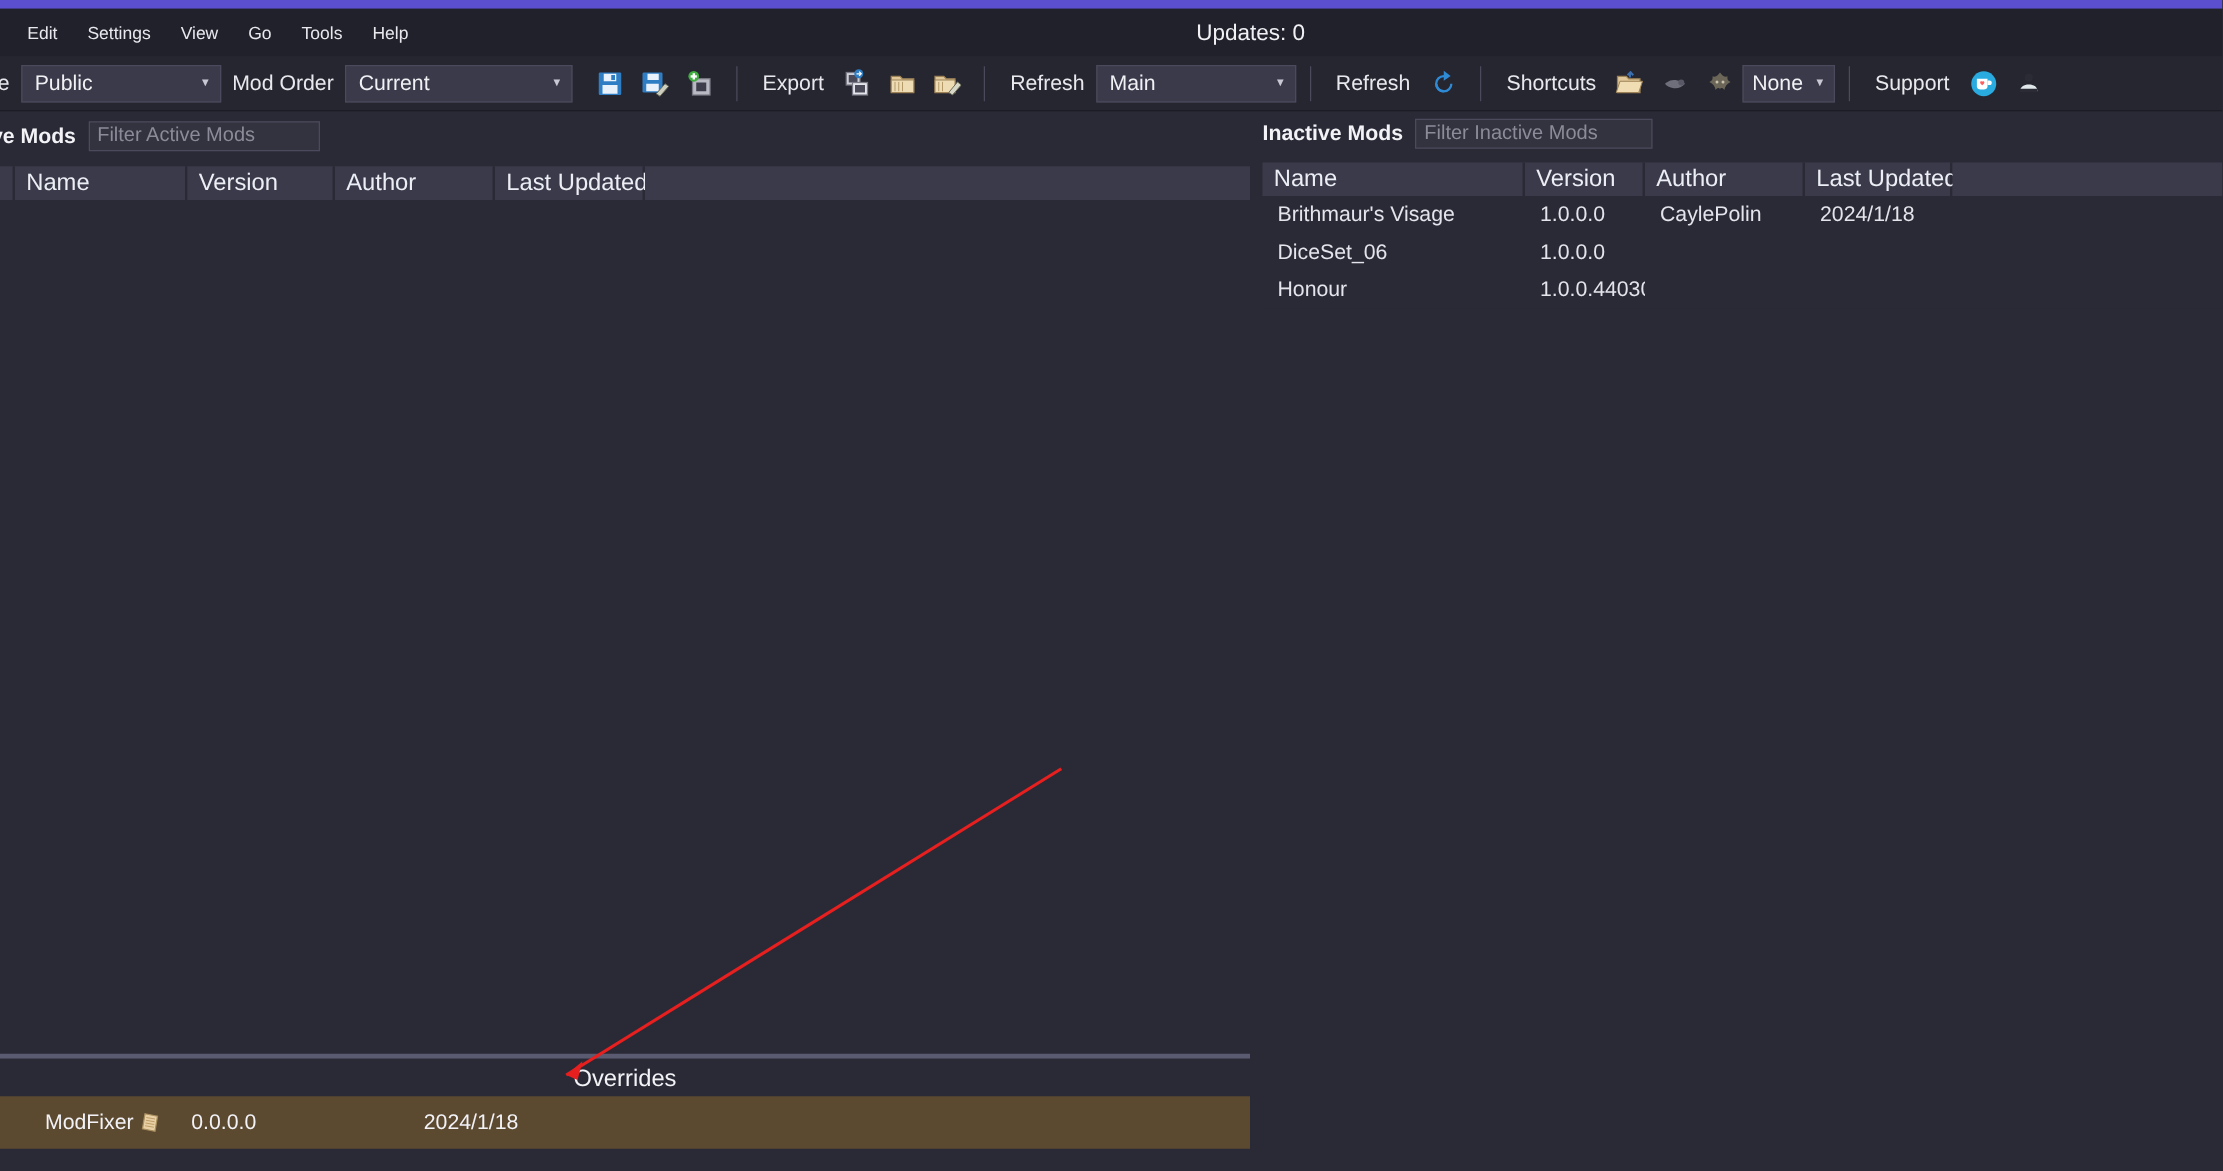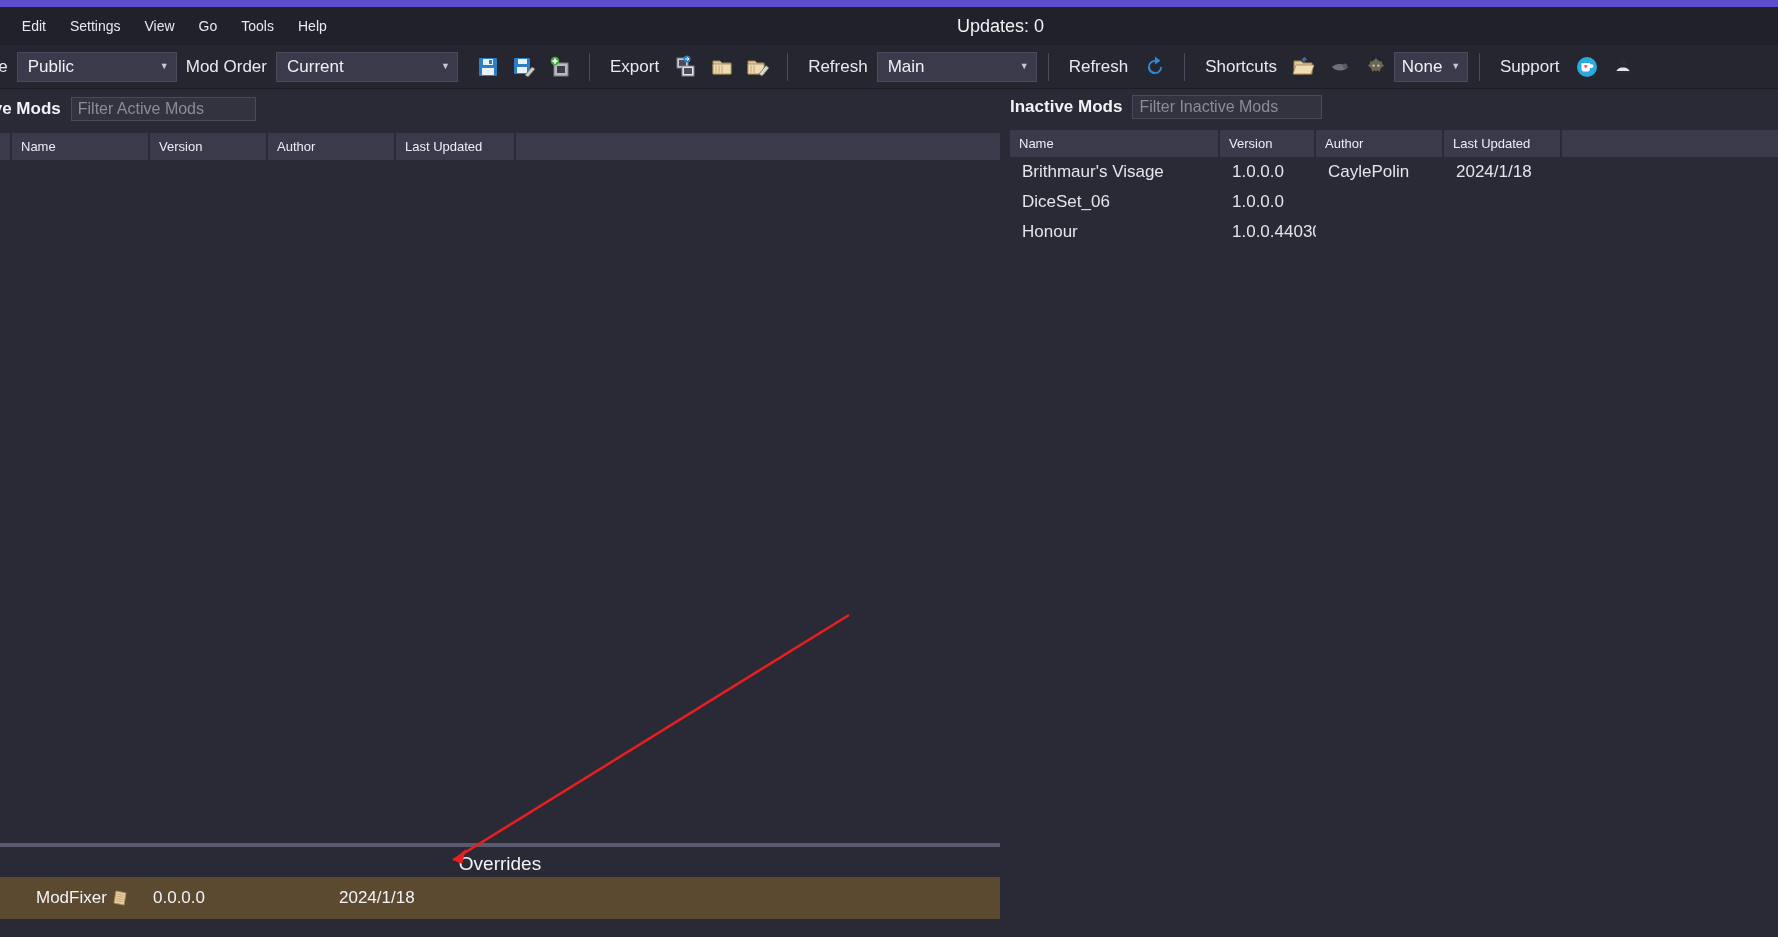--- a/index.html
+++ b/index.html
@@ -91,21 +91,21 @@
   #inactive-panel {
     position: absolute; left: 1010px; top: 95px; width: 768px; height: 740px;
   }
 
   .col-head-row {
     position: absolute; left: 0; width: 100%; height: 27px;
     display: flex; align-items: stretch;
   }
   .col-head {
     background: #3a3a4a; border-right: 2px solid #2a2a36;
-    color: #eceef5; font-size: 13px;
+    color: #eceef5; font-size: 19px;
     display: flex; align-items: center; padding-left: 9px;
     white-space: nowrap; cursor: pointer;
   }
   .col-spacer { flex: 1; background: #3a3a4a; }
 
   .grid-body {
     position: absolute; left: 0; width: 100%;
     background: #2a2a36;
   }
   .grid-row {

